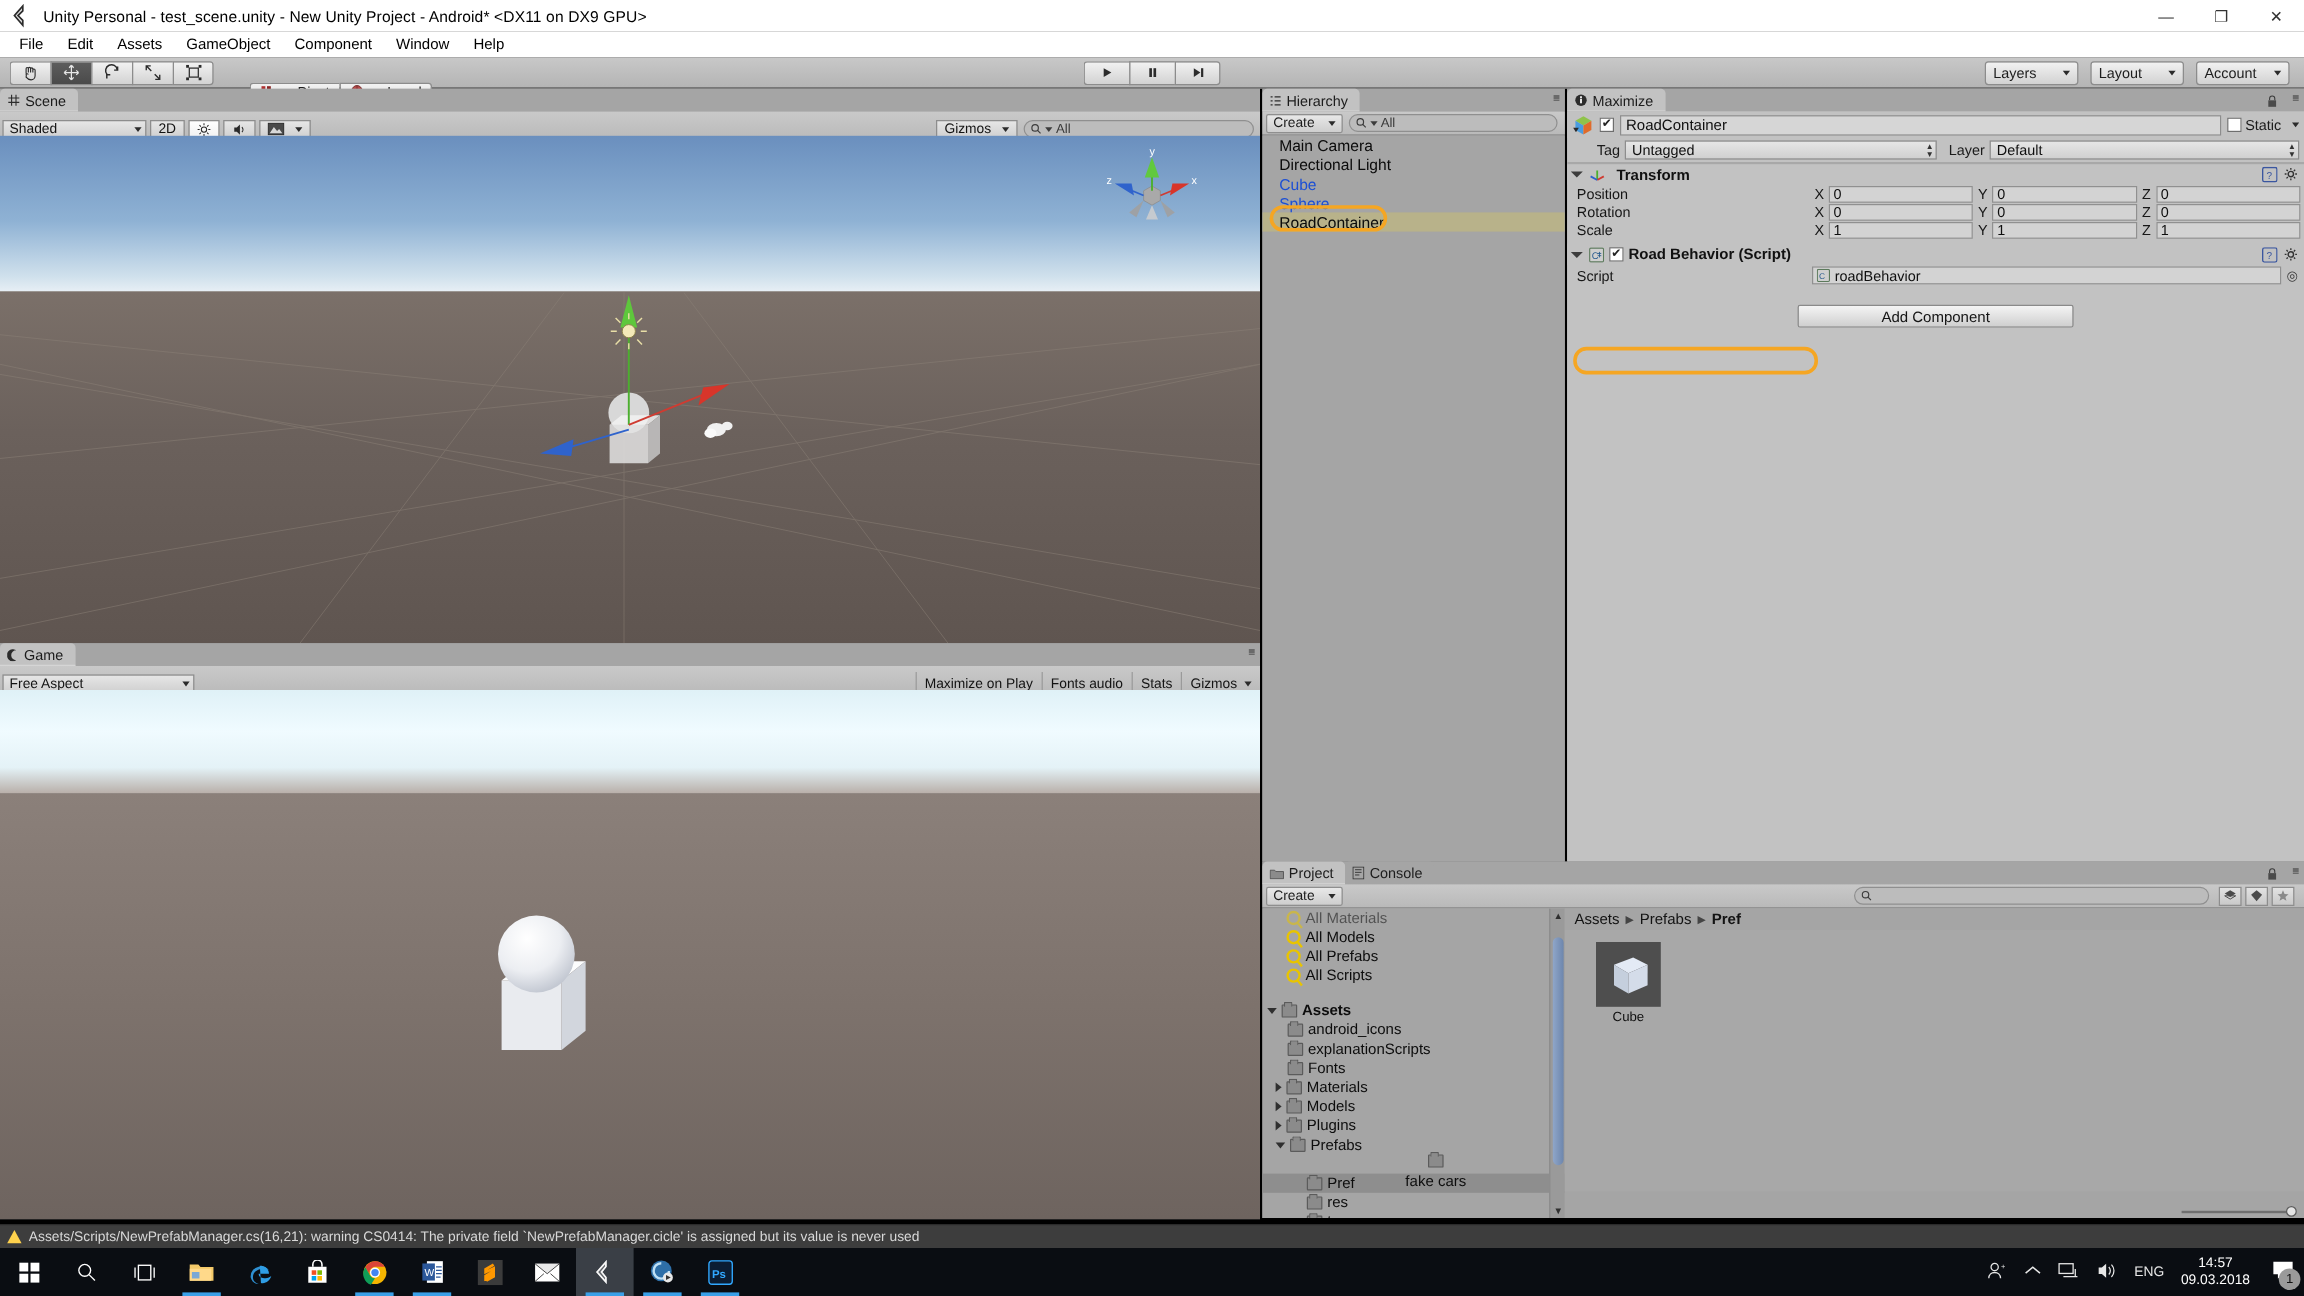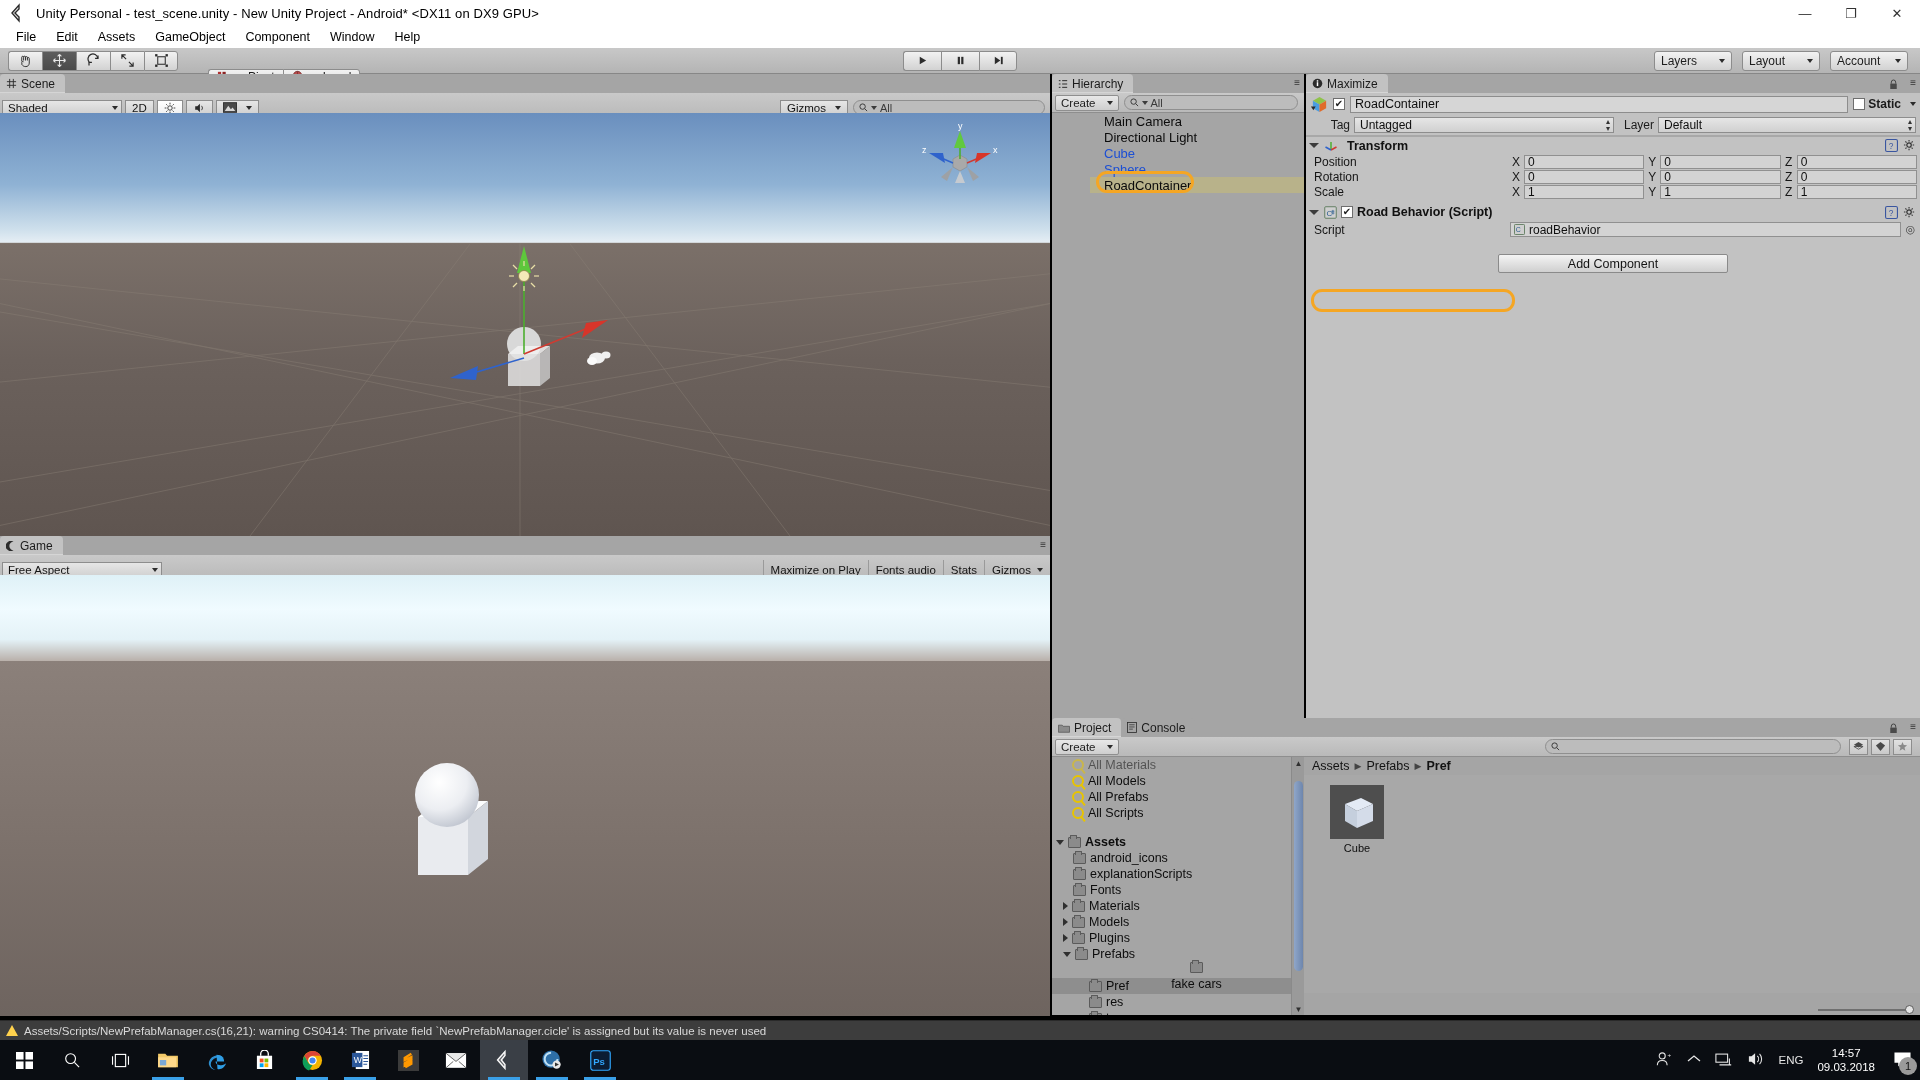--- a/index.html
+++ b/index.html
@@ -104,36 +104,36 @@
     font-size:11.5px; display:flex; align-items:center; gap:5px; color:#1c1c1c;
   }
   .search-pill {
     height:15px; border-radius:8px;
     background:#bcbcbc; border:1px solid #8f8f8f;
     display:flex; align-items:center; padding-left:5px; gap:3px;
     font-size:11px; color:#3a3a3a;
   }
 
   
-  .hier-body { background:#a5a5a5; position:absolute; left:0; right:0; top:39px; bottom:0; overflow:hidden;margin-left:38px;}
+  .hier-body { background:#a5a5a5; position:absolute; left:0; right:0; top:39px; bottom:0; overflow:hidden;}
   .hier-row { height:16px; display:flex; align-items:center; padding-left:14px; font-size:13px; color:#0b0b0b; }
   .hier-row.prefab { color:#1c4fd4; }
   .hier-row.selected { background:#b8b28a; }
 
   
   .insp-body { position:absolute; left:0; right:0; top:19px; bottom:0; background:#c2c2c2; overflow:hidden;}
   .insp-header { height:22px; display:flex; align-items:center; padding:0 4px; gap:5px; background:#c2c2c2;}
   .go-icon { width:18px; height:18px; position:relative; }
   .cb { width:12px; height:12px; background:#fff; border:1px solid #6e6e6e; display:inline-flex;
         align-items:center; justify-content:center; font-size:10px; color:#222; line-height:1;}
   .name-field {
     flex:1; height:17px; background:#d6d6d6; border:1px solid #8d8d8d;
     font-size:12.5px; padding-left:4px; display:flex; align-items:center; color:#0f0f0f;
   }
-  .static-lbl { font-size:12px; display:flex; align-items:center; gap:3px; color:#1b1b1b;font-weight:bold; }
+  .static-lbl { font-size:12px; display:flex; align-items:center; gap:3px; color:#1b1b1b; }
 
   .taglayer { height:20px; display:flex; align-items:center; gap:4px; padding:0 4px;}
   .tl-label { font-size:12px; color:#1b1b1b; }
   .tl-sel {
     height:16px; background: linear-gradient(#e6e6e6,#d0d0d0); border:1px solid #8d8d8d;
     font-size:12px; display:flex; align-items:center; justify-content:space-between;
     padding:0 3px 0 5px; color:#0f0f0f;
   }
   .updown { font-size:8px; line-height:7px; color:#333; text-align:center;}
 

